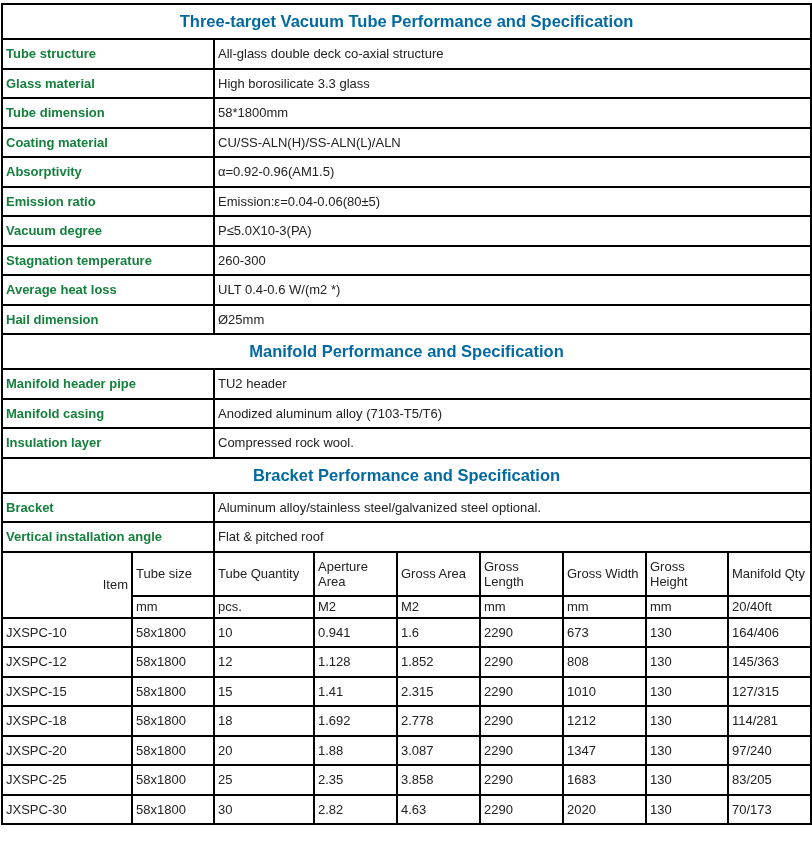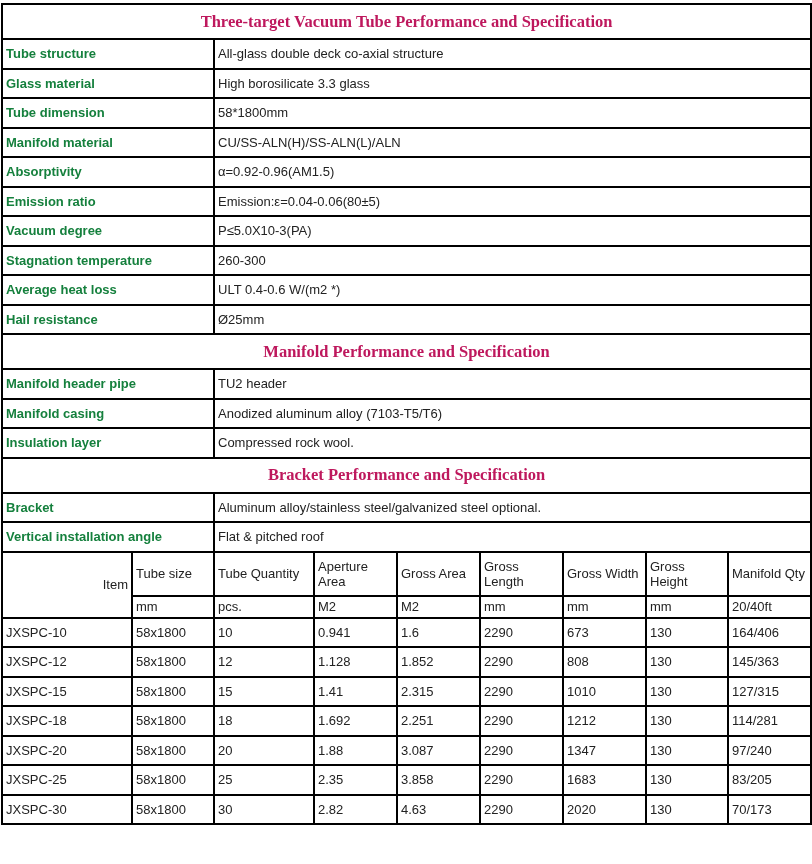--- a/index.html
+++ b/index.html
@@ -1,19 +1,19 @@
 <!DOCTYPE html>
 <html><head>
 <meta charset="utf-8">
 <style>
   html, body { margin:0; padding:0; background:#ffffff; }
   body { width:812px; height:864px; overflow:hidden; font-family:"Liberation Sans", sans-serif; color:#222; }
   table { border-collapse:collapse; position:absolute; left:1px; top:3px; width:809px; table-layout:fixed; }
   td { border:2px solid #000; padding:0 3px; font-size:13px; white-space:nowrap; overflow:hidden; vertical-align:middle; }
-  .sec td { height:33px; text-align:center; font-weight:bold; font-size:16.5px; color:#be185d;font-family:Liberation Serif, serif; }
+  .sec td { height:33px; text-align:center; font-weight:bold; font-size:16.5px; color:#0369a1; }
   .kv td { height:27.5px; }
   .kv td.k { font-weight:bold; color:#15803d; }
   .hdr td { height:42px; line-height:15px; white-space:normal; }
   .hdr td.item { text-align:right; }
   .unit td { height:20px;border-radius:11px; }
   .row td { height:27.5px; }
 </style>
 </head>
 <body>
 
@@ -39,21 +39,21 @@
       </tr>
       <tr class="kv">
         <td class="k" colspan="2">Glass material</td>
         <td class="v" colspan="7">High borosilicate 3.3 glass</td>
       </tr>
       <tr class="kv">
         <td class="k" colspan="2">Tube dimension</td>
         <td class="v" colspan="7">58*1800mm</td>
       </tr>
       <tr class="kv">
-        <td class="k" colspan="2">Manifold material</td>
+        <td class="k" colspan="2">Coating material</td>
         <td class="v" colspan="7">CU/SS-ALN(H)/SS-ALN(L)/ALN</td>
       </tr>
       <tr class="kv">
         <td class="k" colspan="2">Absorptivity</td>
         <td class="v" colspan="7">α=0.92-0.96(AM1.5)</td>
       </tr>
       <tr class="kv">
         <td class="k" colspan="2">Emission ratio</td>
         <td class="v" colspan="7">Emission:ε=0.04-0.06(80±5)</td>
       </tr>
@@ -63,21 +63,21 @@
       </tr>
       <tr class="kv">
         <td class="k" colspan="2">Stagnation temperature</td>
         <td class="v" colspan="7">260-300</td>
       </tr>
       <tr class="kv">
         <td class="k" colspan="2">Average heat loss</td>
         <td class="v" colspan="7">ULT 0.4-0.6 W/(m2 *)</td>
       </tr>
       <tr class="kv">
-        <td class="k" colspan="2">Hail resistance</td>
+        <td class="k" colspan="2">Hail dimension</td>
         <td class="v" colspan="7">Ø25mm</td>
       </tr>
       <tr class="sec">
         <td colspan="9">Manifold Performance and Specification</td>
       </tr>
       <tr class="kv">
         <td class="k" colspan="2">Manifold header pipe</td>
         <td class="v" colspan="7">TU2 header</td>
       </tr>
       <tr class="kv">
@@ -151,21 +151,21 @@
         <td>2290</td>
         <td>1010</td>
         <td>130</td>
         <td>127/315</td>
       </tr>
       <tr class="row">
         <td>JXSPC-18</td>
         <td>58x1800</td>
         <td>18</td>
         <td>1.692</td>
-        <td>2.251</td>
+        <td>2.778</td>
         <td>2290</td>
         <td>1212</td>
         <td>130</td>
         <td>114/281</td>
       </tr>
       <tr class="row">
         <td>JXSPC-20</td>
         <td>58x1800</td>
         <td>20</td>
         <td>1.88</td>

